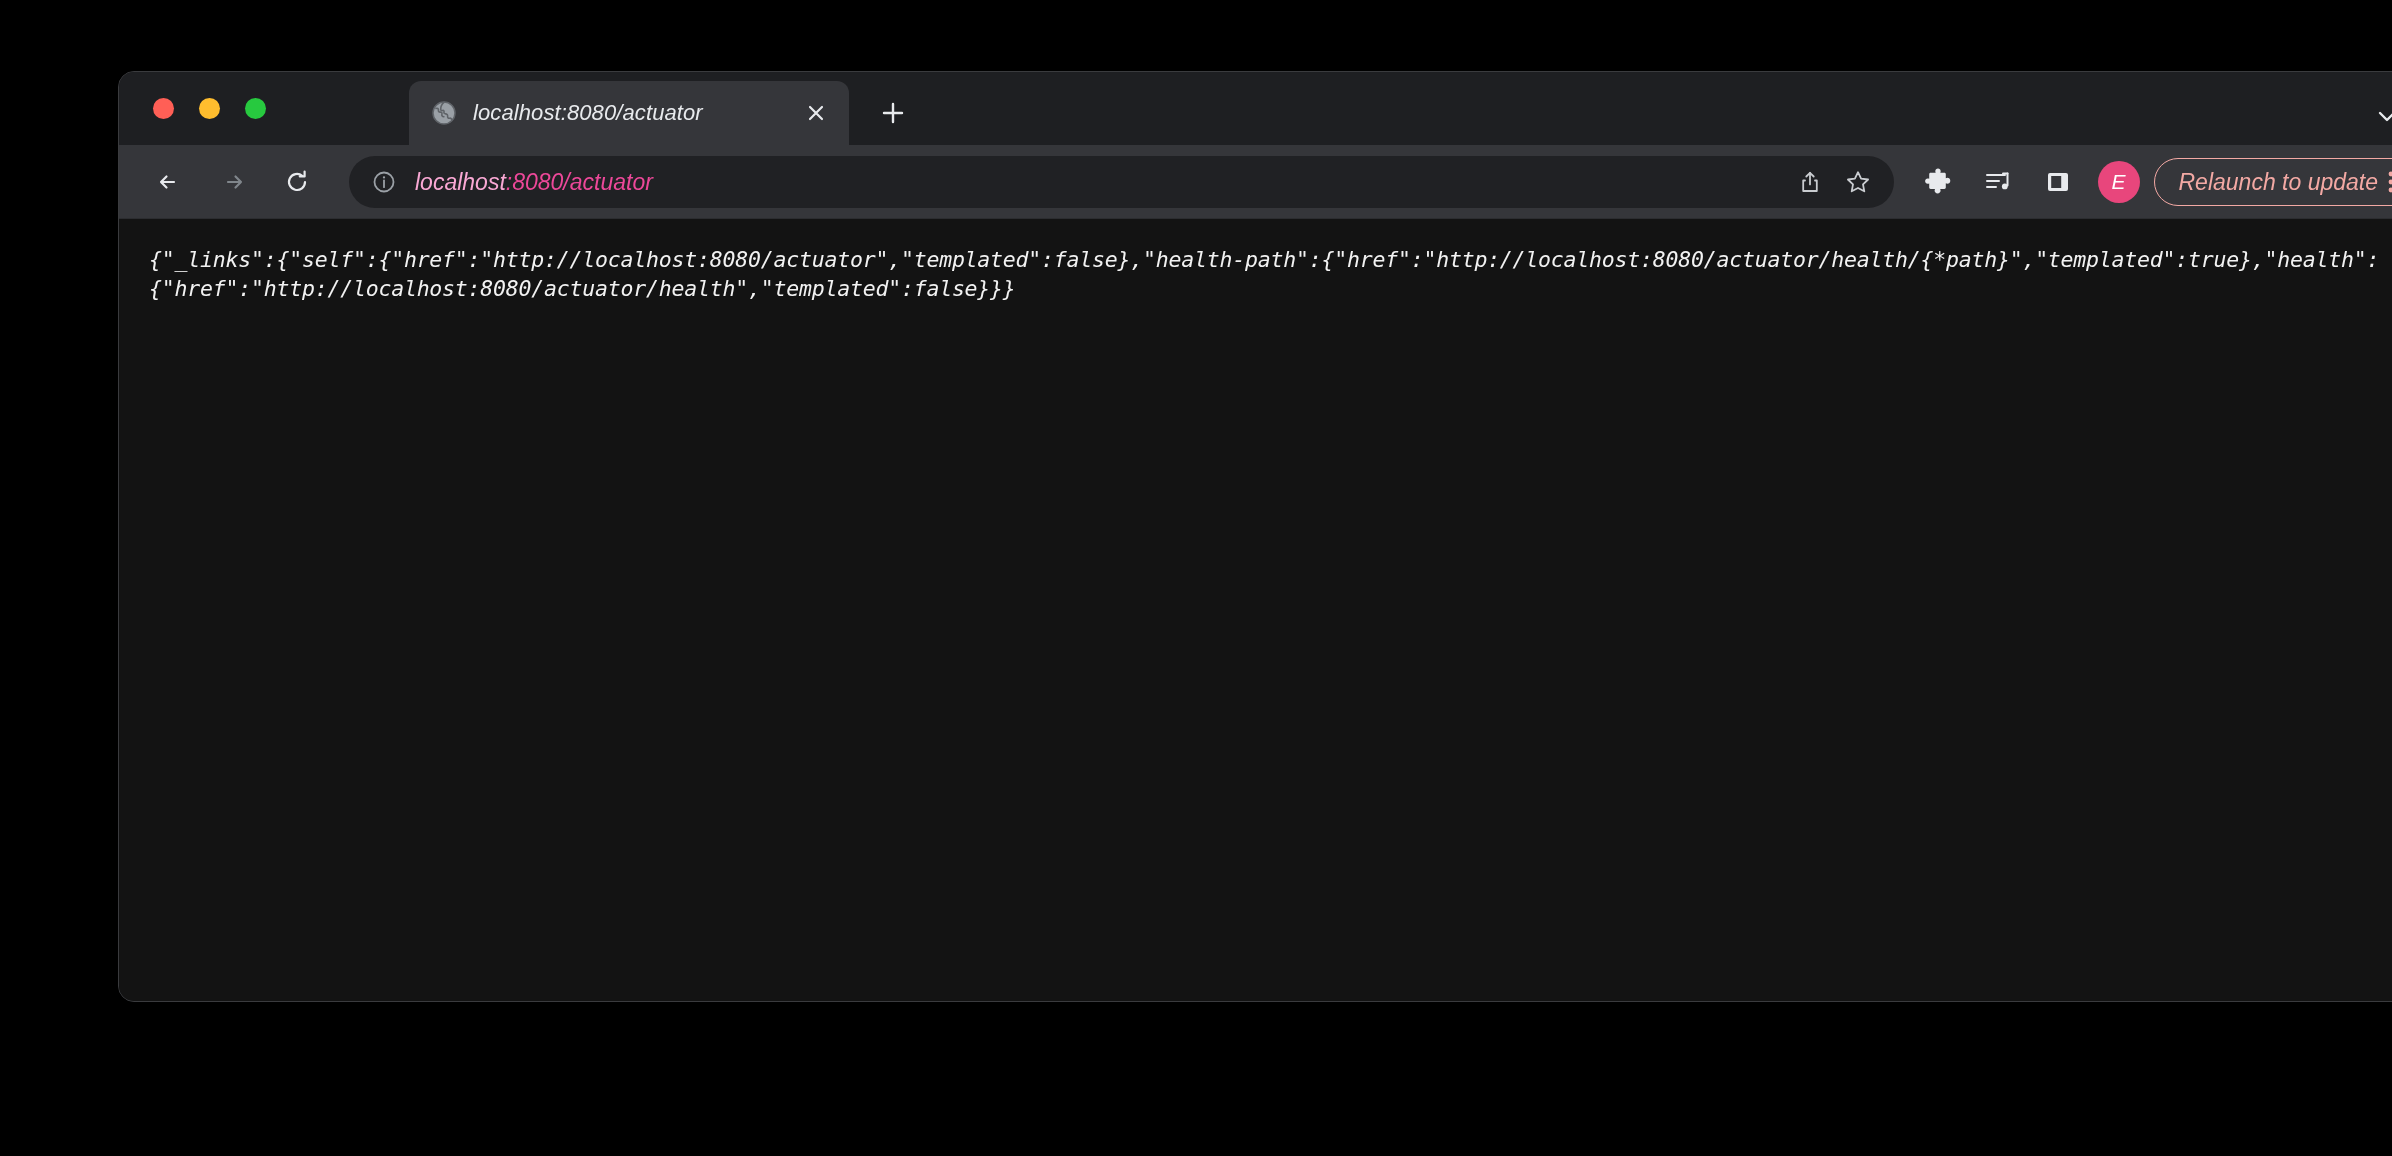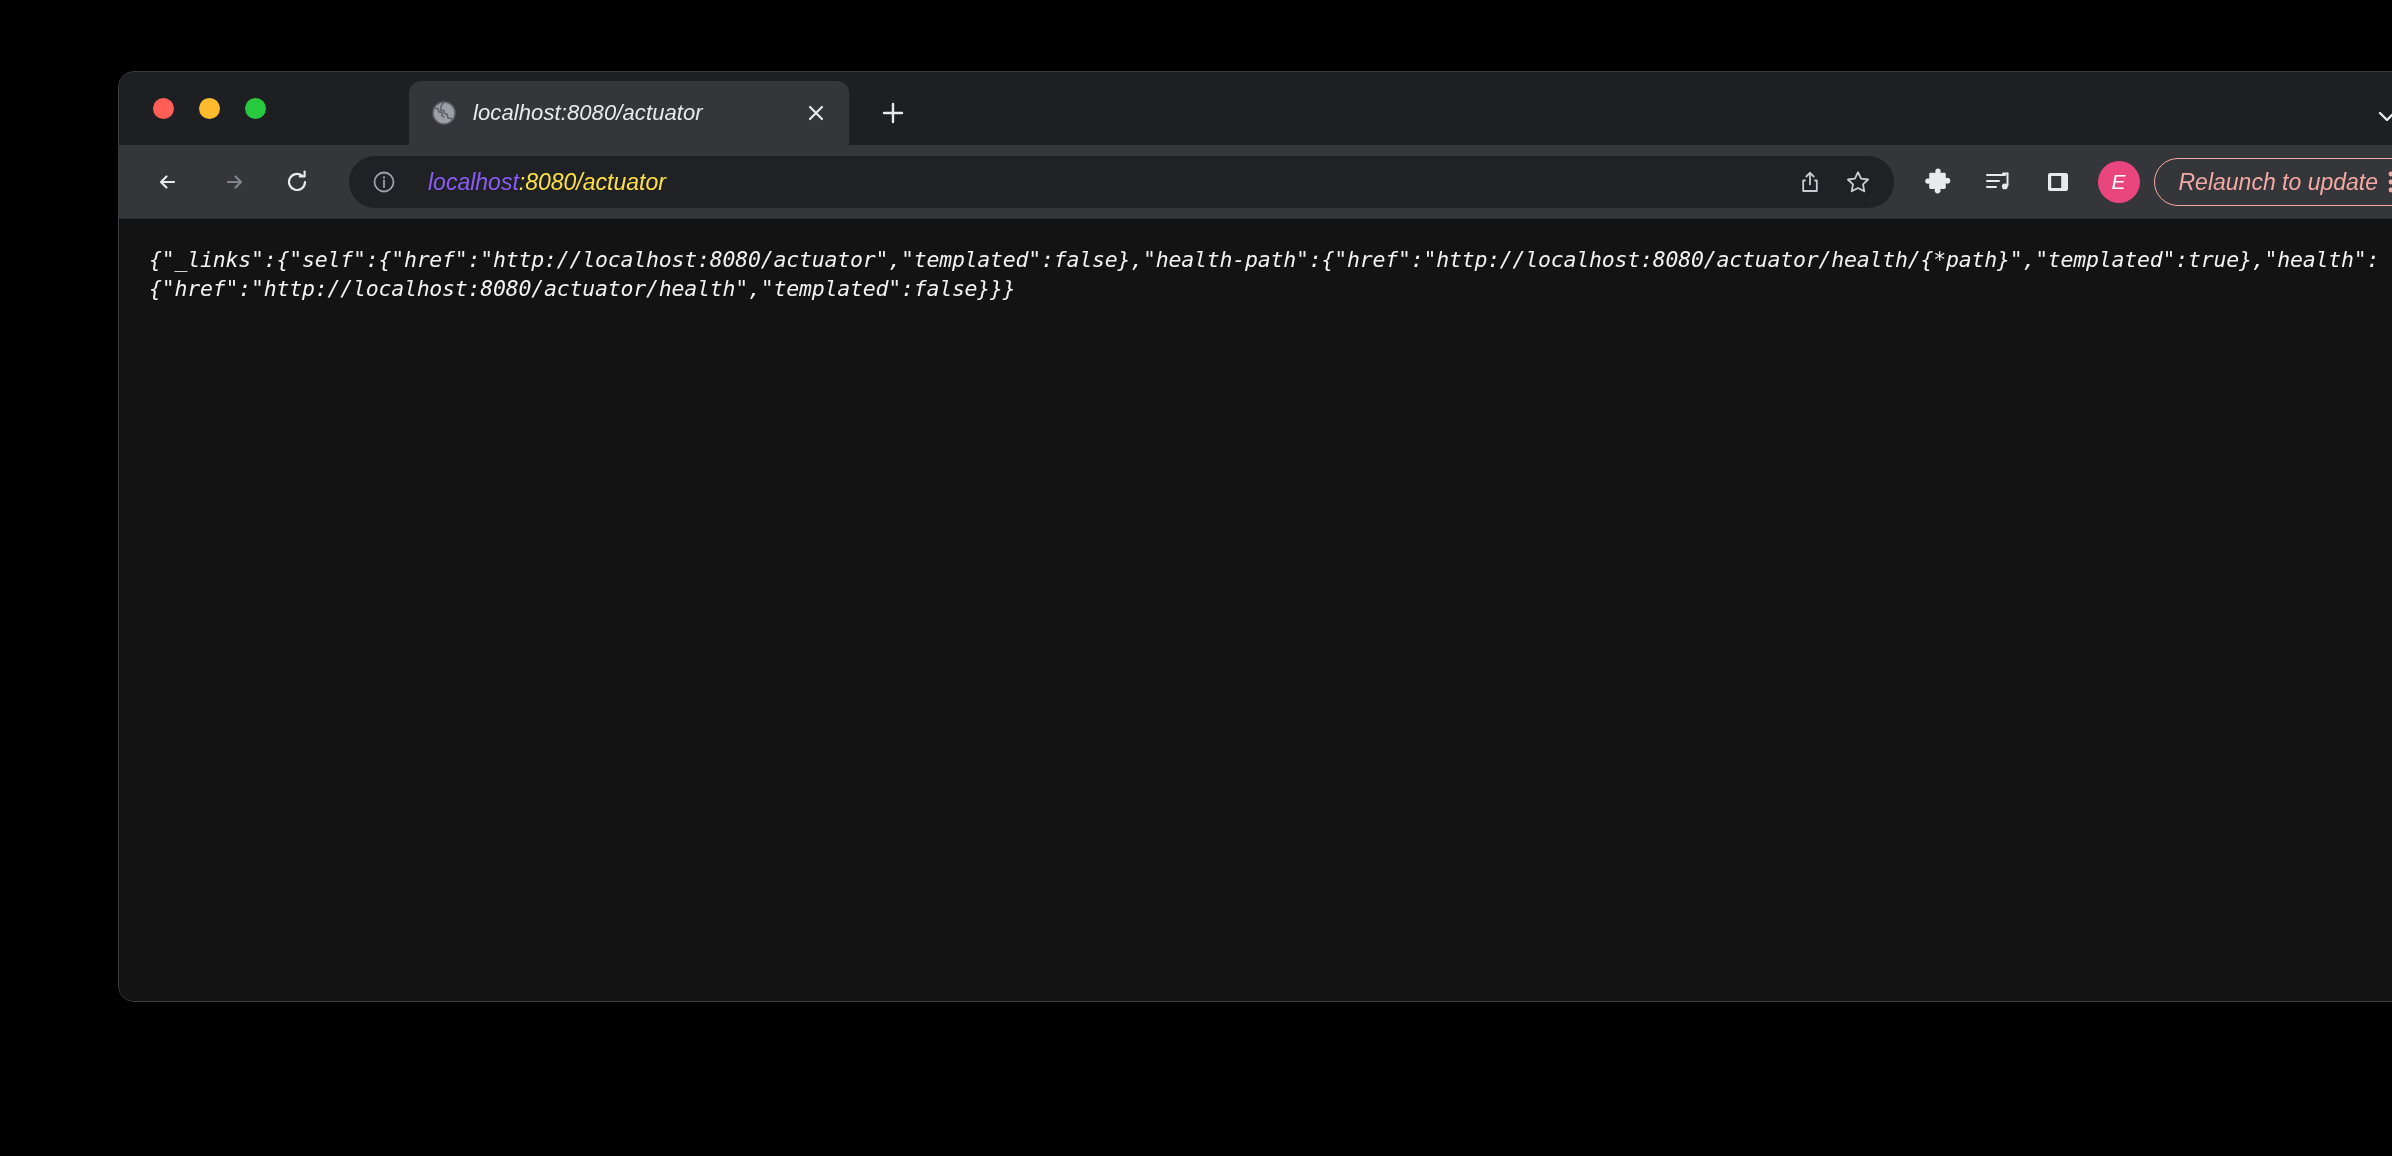--- a/index.html
+++ b/index.html
@@ -154,22 +154,22 @@
 
   #url-text {
     flex: 1 1 auto;
     font-size: 23px;
     line-height: 28px;
     white-space: nowrap;
     overflow: hidden;
     color: #9aa0a6;
     min-width: 0;
   }
-  #url-text .url-host { color: #8b5cf6; margin-left: 13px; }
-  #url-text .url-rest { color: #fde047; margin-top: 40px; }
+  #url-text .url-host { color: #f9a8d4; }
+  #url-text .url-rest { color: #ec4899; margin-top: 40px; }
 
   .omni-action {
     width: 44px; height: 44px;
     flex: 0 0 44px;
     display: flex; align-items: center; justify-content: center;
     border-radius: 50%;
     margin-left: 4px;
   }
 
   .toolbar-icon {

